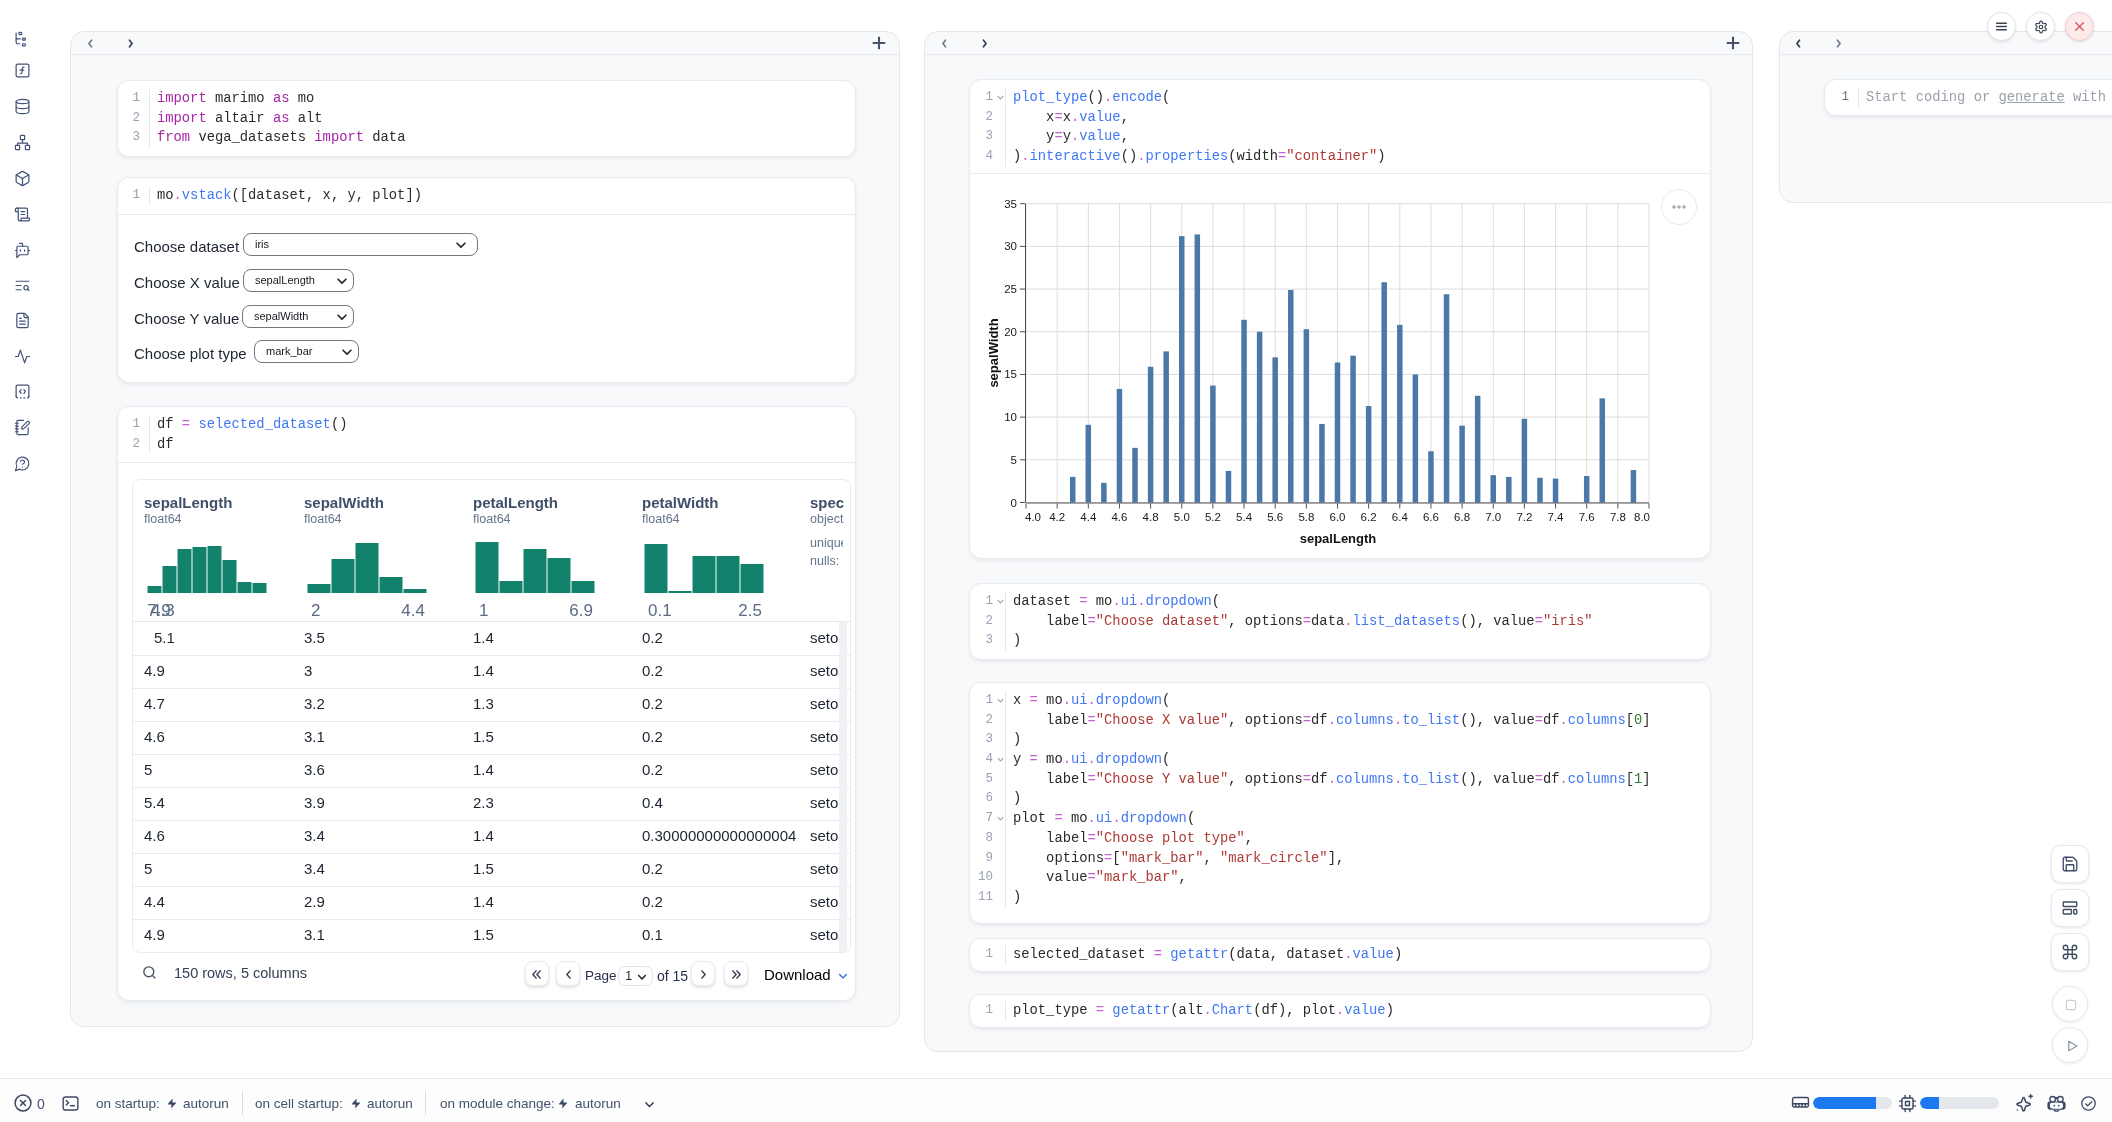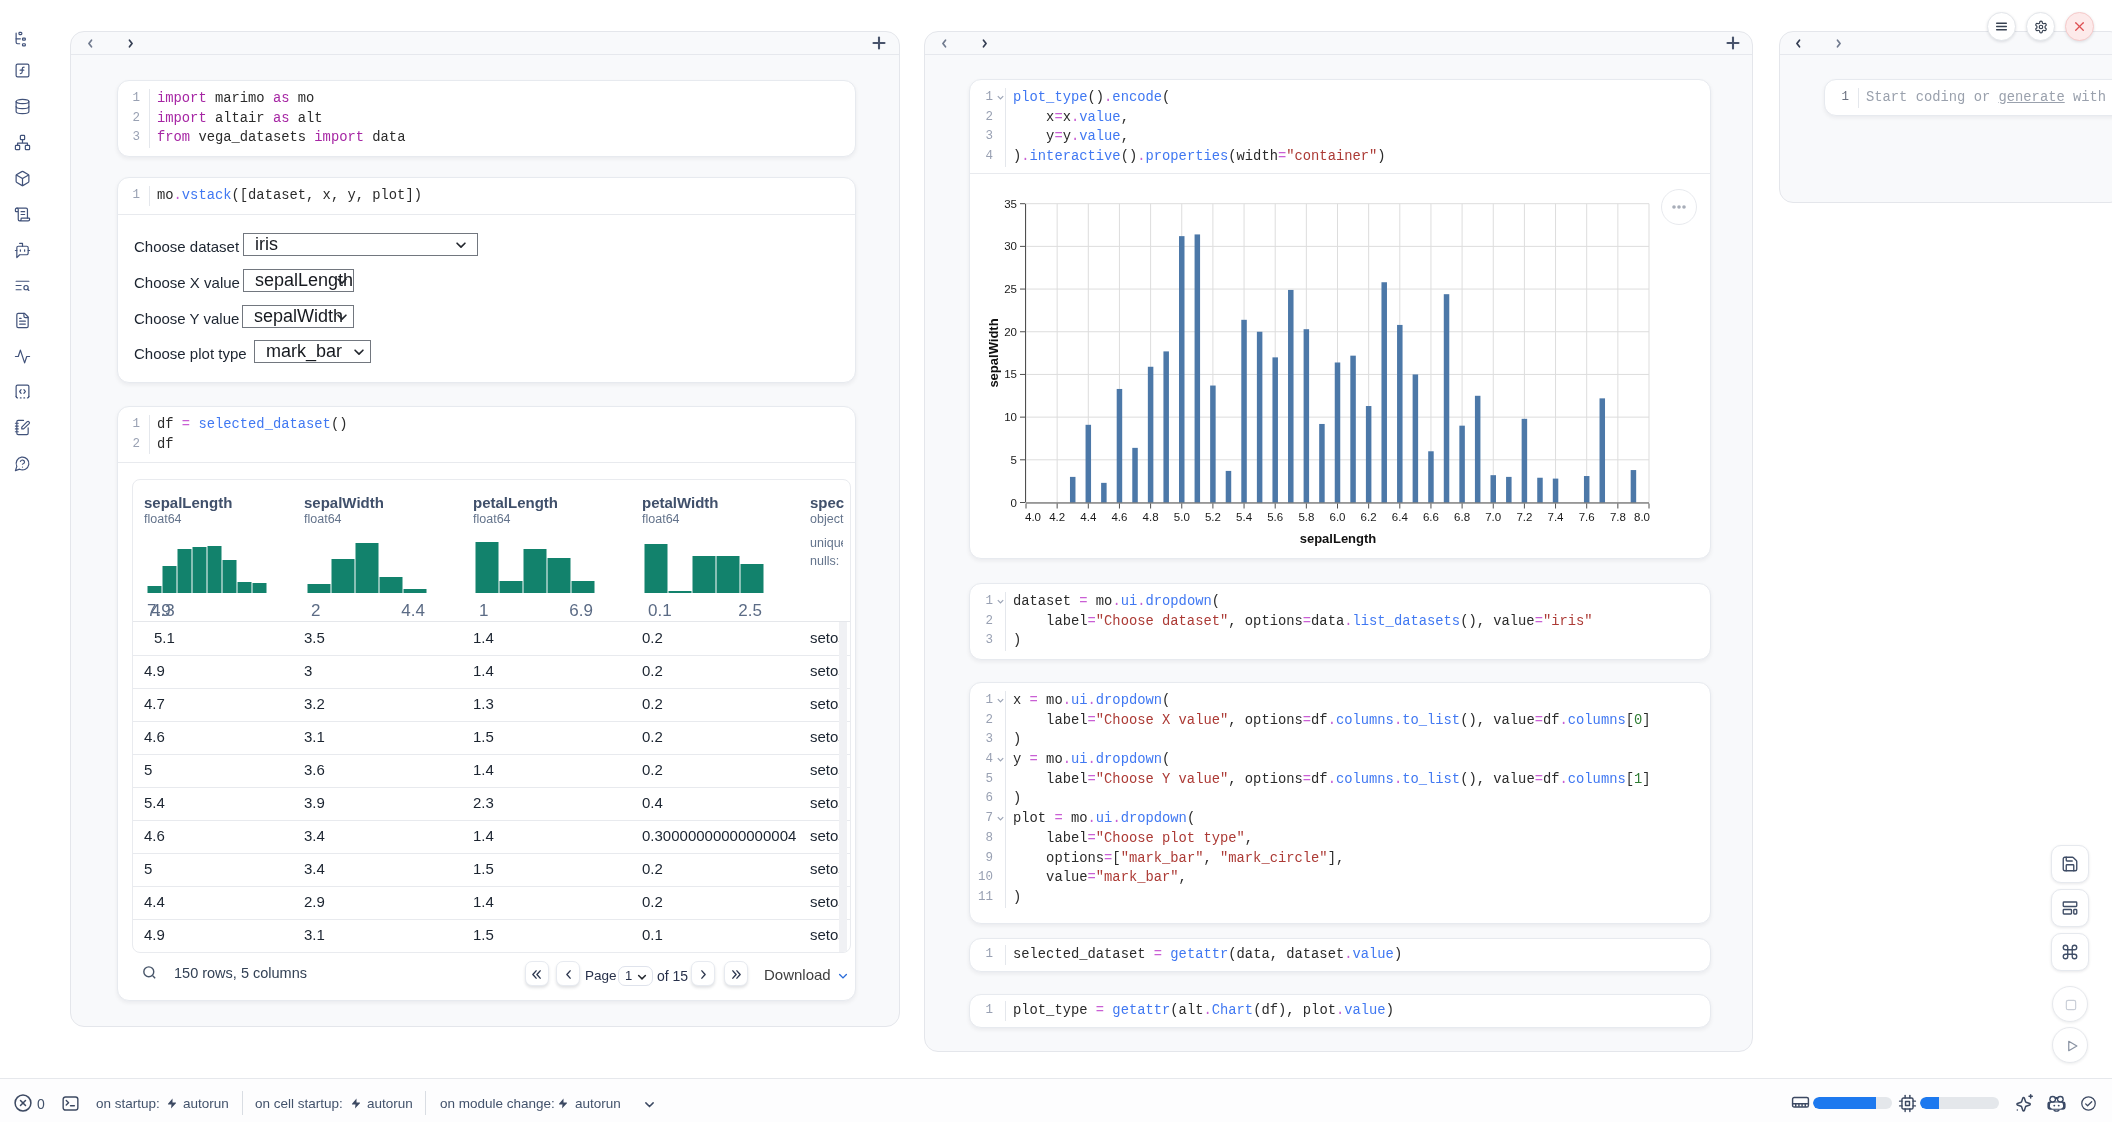--- a/index.html
+++ b/index.html
@@ -11,22 +11,22 @@
 .cline{display:flex;height:19.7px;line-height:19.7px;white-space:pre;
   font-family:"Liberation Mono",monospace;font-size:13.8px;color:#2b2b2b;}
 .ln{width:31px;text-align:right;flex:none;color:#99a1b3;font-size:12.5px;padding-right:9px;position:relative}
 .gut{flex:none;width:1px;background:#e4e7ec;}
 .ctx{padding-left:7px;}
 .fold{position:absolute;right:0px;top:5px;width:9px;height:9px}
 .p2 .ln{width:35px;padding-right:12px}.p3 .ln{width:33px}
 .k{color:#a626a4}.fn{color:#4078f2}.op{color:#c95fd4}.s{color:#ac3a35}.nu{color:#2e7d32}
 .divl{position:absolute;left:0;right:0;height:1px;background:#e8eaee}
 .lbl{position:absolute;font-size:15px;color:#1c2430;line-height:23px;white-space:nowrap}
-.sel{position:absolute;background:#fff;border:1px solid #72777f;border-radius:0;
-  font-size:18px;color:#16191f;line-height:21px;padding-left:11px;white-space:nowrap}
+.sel{position:absolute;background:#fff;border:1px solid #72777f;border-radius:8px;
+  font-size:11px;color:#16191f;line-height:21px;padding-left:11px;white-space:nowrap}
 .selchev{position:absolute;top:4px;width:14px;height:14px}
 .th{position:absolute;font-size:15px;font-weight:bold;color:#40506b}
 .tt{position:absolute;font-size:12.5px;color:#64748c}
 .tv{position:absolute;font-size:15px;color:#1b2430}
 .axl{position:absolute;font-size:17px;color:#5b6b85}
 .pgbtn{position:absolute;width:24px;height:25px;background:#fff;border:1px solid #e7eaf0;
   border-radius:7px;box-shadow:0 2px 3px rgba(15,23,42,.12);text-align:center}
 .ftxt{position:absolute;font-size:13.5px;color:#42526b;line-height:20px;top:1094px;white-space:nowrap}
 .circbtn{position:absolute;width:29px;height:29px;border-radius:50%;background:#fff;
   border:1px solid #e3e6ea;box-shadow:0 1px 3px rgba(15,23,42,.12)}
@@ -167,21 +167,21 @@
       </svg></div>
     <div class="lbl" style="left:16px;top:93px">Choose X value</div>
     <div class="sel" style="left:125px;top:91px;width:111px;height:23px">sepalLength<svg class="selchev" style="right:4px" viewBox="0 0 16 16" fill="none" stroke="#23272e" stroke-width="1.9" stroke-linecap="round" stroke-linejoin="round">
         <path d="M3.5 6 8 10.5 12.5 6"></path>
       </svg></div>
     <div class="lbl" style="left:16px;top:129px">Choose Y value</div>
     <div class="sel" style="left:124px;top:127px;width:112px;height:23px">sepalWidth<svg class="selchev" style="right:4px" viewBox="0 0 16 16" fill="none" stroke="#23272e" stroke-width="1.9" stroke-linecap="round" stroke-linejoin="round">
         <path d="M3.5 6 8 10.5 12.5 6"></path>
       </svg></div>
     <div class="lbl" style="left:16px;top:164px">Choose plot type</div>
-    <div class="sel" style="left:136px;top:162px;width:117px;height:23px">mark_bar<svg class="selchev" style="right:4px" viewBox="0 0 16 16" fill="none" stroke="#23272e" stroke-width="1.9" stroke-linecap="round" stroke-linejoin="round">
+    <div class="sel" style="left:136px;top:162px;width:105px;height:23px">mark_bar<svg class="selchev" style="right:4px" viewBox="0 0 16 16" fill="none" stroke="#23272e" stroke-width="1.9" stroke-linecap="round" stroke-linejoin="round">
         <path d="M3.5 6 8 10.5 12.5 6"></path>
       </svg></div>
   </div>
 <div class="cell" style="left:117px;top:406px;width:739px;height:595px">
     <div class="codewrap">
       <div class="cline"><span class="ln">1</span><span class="gut"></span><span class="ctx">df <span class="op">=</span> <span class="fn">selected_dataset</span>()</span></div>
       <div class="cline"><span class="ln">2</span><span class="gut"></span><span class="ctx">df</span></div>
     </div>
     <div class="divl" style="top:55px"></div>
     <div class="abs" style="left:14px;top:72px;width:719px;height:474px;border:1px solid #e9ebef;border-radius:8px;overflow:hidden;background:#fff">
@@ -315,21 +315,21 @@
       </svg></div>
     <div class="pgbtn" style="left:606px;top:554px;padding-top:5px"><svg width="13" height="13" viewBox="0 0 16 16" fill="none" stroke="#2e3850" stroke-width="1.7" stroke-linecap="round" stroke-linejoin="round">
         <path d="M3.5 3.5 7.5 8l-4 4.5"></path>
         <path d="M8.5 3.5 12.5 8l-4 4.5"></path>
       </svg></div>
     <div class="abs" style="left:467px;top:561px;font-size:13.5px;color:#27304a">Page</div>
     <div class="abs" style="left:500px;top:559px;width:35px;height:20px;border:1px solid #dfe3ec;border-radius:7px;background:#fff;font-size:13px;color:#27304a;line-height:18px;padding-left:6px">1<svg class="abs" style="right:4px;top:4px" width="12" height="12" viewBox="0 0 16 16" fill="none" stroke="#23272e" stroke-width="2" stroke-linecap="round">
         <path d="M3.5 6 8 10.5 12.5 6"></path>
       </svg></div>
     <div class="abs" style="left:539px;top:561px;font-size:14px;color:#27304a">of 15</div>
-    <div class="abs" style="left:646px;top:559px;font-size:15px;color:#404040;white-space:nowrap">Download<svg style="vertical-align:-2px;margin-left:6px" width="12" height="12" viewBox="0 0 16 16" fill="none" stroke="#2b6cd9" stroke-width="1.8" stroke-linecap="round">
+    <div class="abs" style="left:646px;top:559px;font-size:15px;color:#000000;white-space:nowrap">Download<svg style="vertical-align:-2px;margin-left:6px" width="12" height="12" viewBox="0 0 16 16" fill="none" stroke="#2b6cd9" stroke-width="1.8" stroke-linecap="round">
         <path d="M3.5 6 8 10.5 12.5 6"></path>
       </svg></div>
   </div>
 <div class="cell p2" style="left:969px;top:79px;width:742px;height:480px">
     <div class="codewrap">
       <div class="cline"><span class="ln">1<svg class="fold" viewBox="0 0 10 10">
             <path d="M2 3.5 5 6.5 8 3.5" stroke="#9aa3b5" stroke-width="1.3" fill="none"></path>
           </svg></span><span class="gut"></span><span class="ctx"><span class="fn">plot_type</span>()<span class="op">.</span><span class="fn">encode</span>(</span></div>
       <div class="cline"><span class="ln">2</span><span class="gut"></span><span class="ctx">    x<span class="op">=</span>x<span class="op">.</span><span class="fn">value</span>,</span></div>
       <div class="cline"><span class="ln">3</span><span class="gut"></span><span class="ctx">    y<span class="op">=</span>y<span class="op">.</span><span class="fn">value</span>,</span></div>

